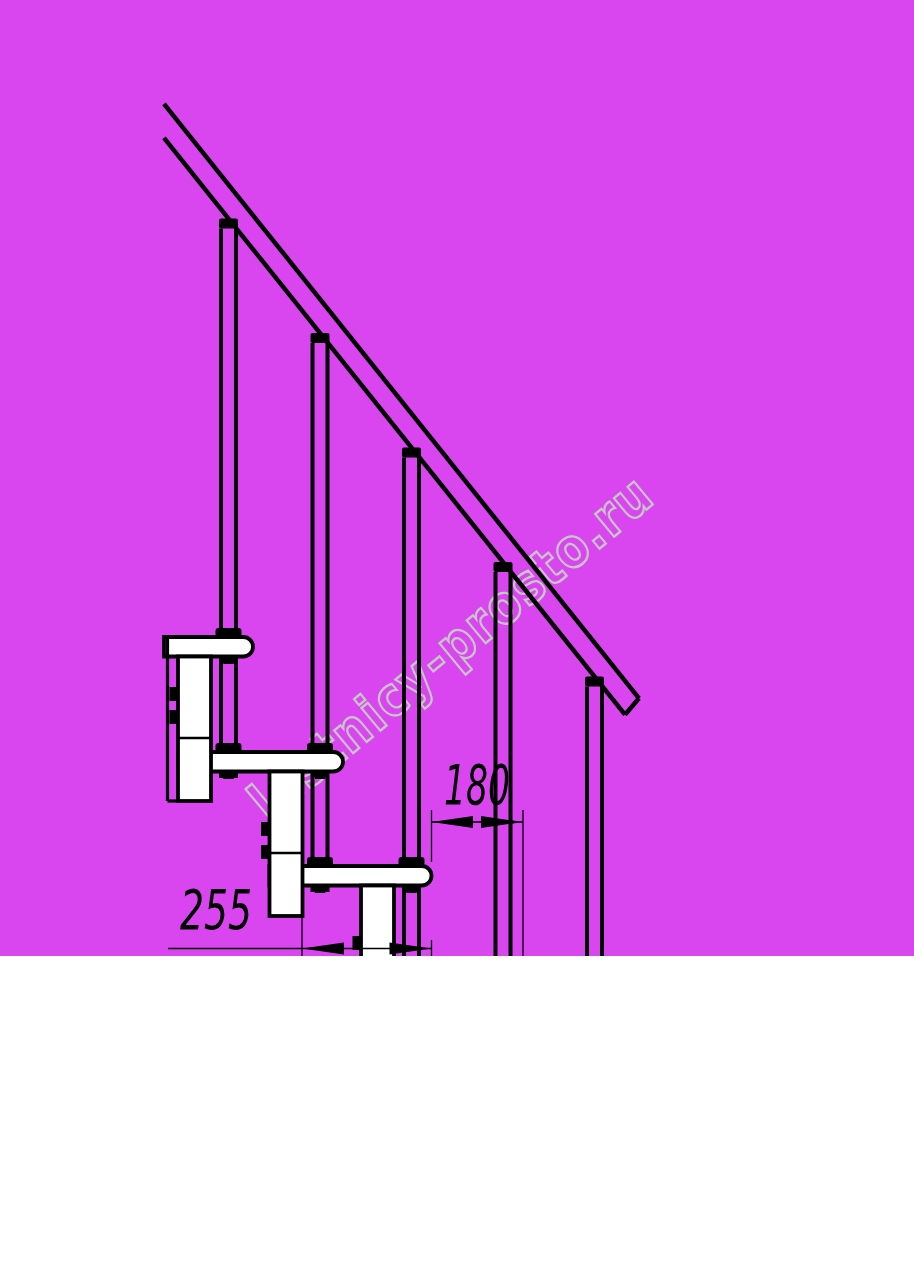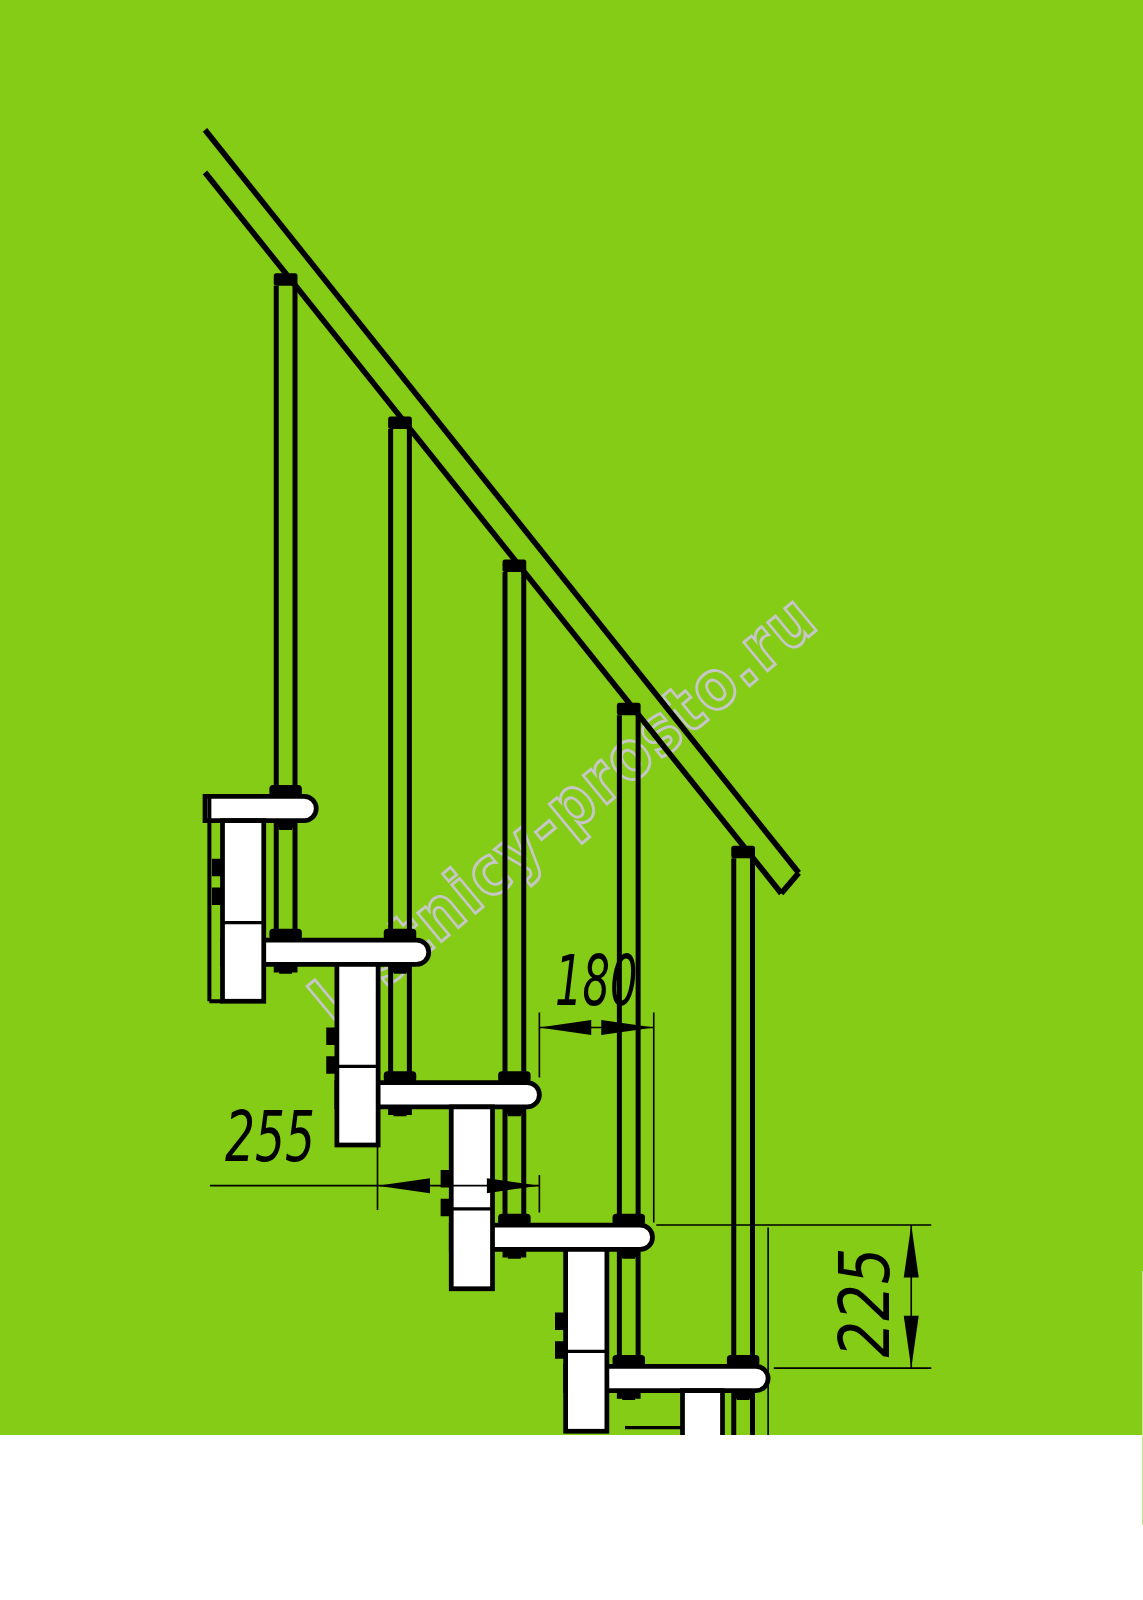--- a/index.html
+++ b/index.html
@@ -1,16 +1,16 @@
 <!DOCTYPE html>
 <html><head>
 <meta charset="utf-8">
 <style>
   html,body{margin:0;padding:0;background:#ffffff;}
-  .page{position:relative;width:914px;height:1148px;background:#84cc16;overflow:hidden;
+  .page{position:relative;width:914px;height:956px;background:#d946ef;overflow:hidden;
         font-family:"DejaVu Sans", sans-serif;}
   svg{display:block}
   .dim-text{font-family:"DejaVu Sans", sans-serif;font-style:italic;font-size:56px;fill:#000;}
   .wm-text{font-family:"DejaVu Sans", sans-serif;font-weight:bold;font-size:54px;letter-spacing:2px;}
 </style>
 </head>
 <body>
 
 <div class="page">
 <svg width="914" height="1280" viewBox="0 0 914 1280">

